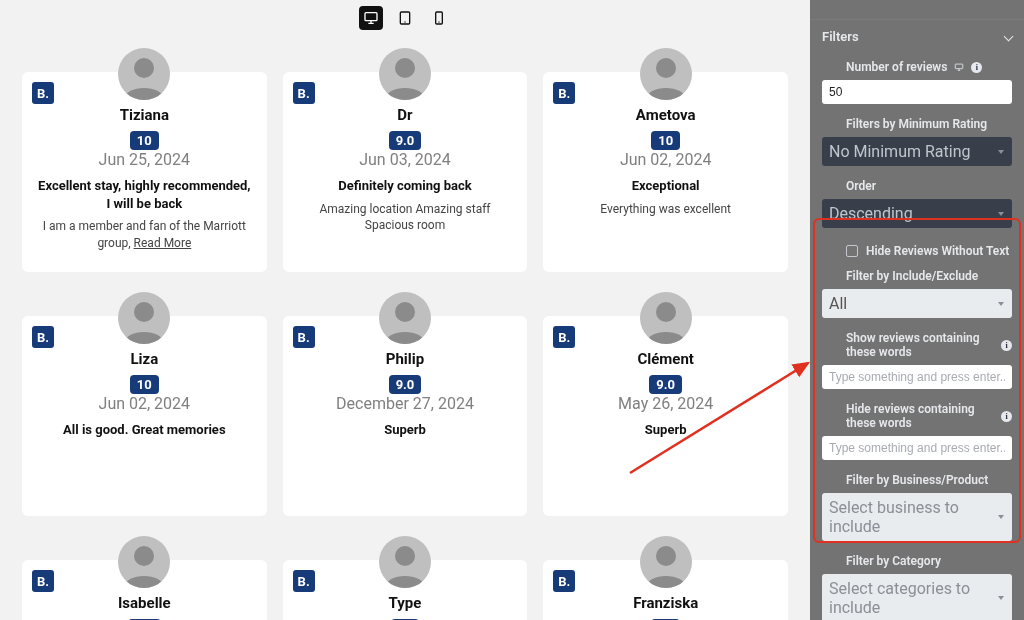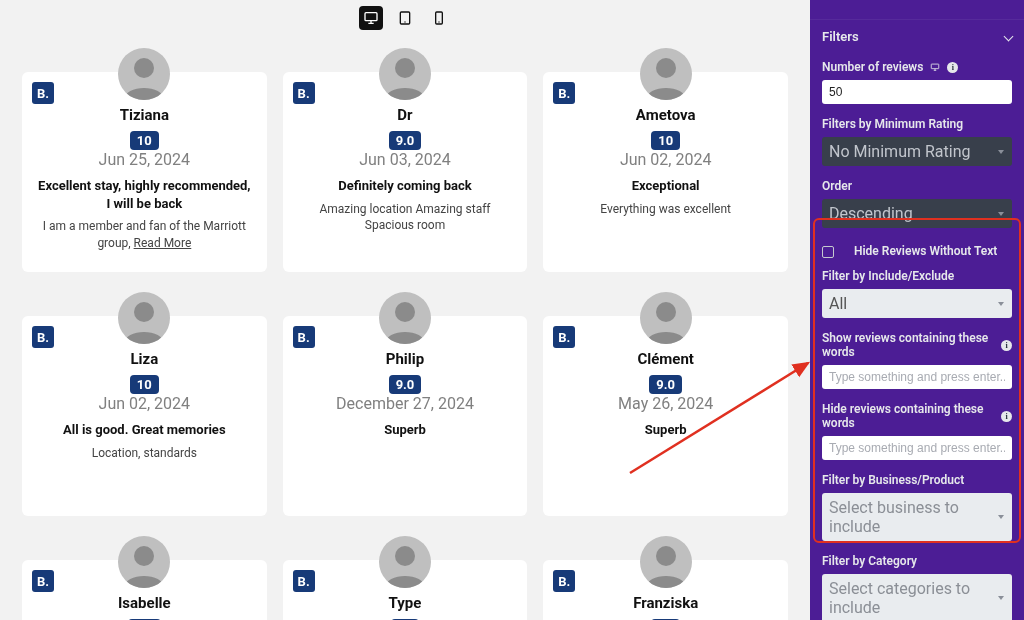--- a/index.html
+++ b/index.html
@@ -119,21 +119,21 @@
     cursor: pointer;
     color: #444;
   }
   
   .sidebar {
     position: absolute;
     right: 0;
     top: 0;
     width: 214px;
     height: 620px;
-    background: #4c1d95;
+    background: #737373;
     color: #e6e8eb;
     font-size: 12px;
     overflow: hidden;
   }
   .sb-row {
     padding: 9px 12px;
     display: flex;
     align-items: center;
     justify-content: space-between;
     border-top: 1px solid rgba(255,255,255,0.06);
@@ -143,20 +143,21 @@
     font-weight: 600;
     font-size: 13px;
   }
   .sb-label {
     padding: 7px 12px 4px 12px;
     font-weight: 600;
     color: #e6e8eb;
     display: flex;
     align-items: center;
     gap: 6px;
+    margin-left: 24px;
   }
   .sb-field {
     padding: 2px 12px 6px 12px;
   }
   .sb-input {
     width: 100%;
     background: #fff;
     border: none;
     border-radius: 3px;
     padding: 5px 7px;
@@ -281,21 +282,21 @@
           <svg viewBox="0 0 52 52">
             <circle cx="26" cy="20" r="10" fill="#8b8b8b"></circle>
             <path d="M6 52 C6 36 46 36 46 52 Z" fill="#8b8b8b"></path>
           </svg>
         </div><div class="name">Ametova</div><div class="score">10</div><div class="date">Jun 02, 2024</div><div class="title">Exceptional</div><div class="body">Everything was excellent</div></div>
       <div class="card" style="margin-top: 28px;"><div class="badge-b">B.</div><div class="avatar">
           <svg viewBox="0 0 52 52">
             <circle cx="26" cy="20" r="10" fill="#8b8b8b"></circle>
             <path d="M6 52 C6 36 46 36 46 52 Z" fill="#8b8b8b"></path>
           </svg>
-        </div><div class="name">Liza</div><div class="score">10</div><div class="date">Jun 02, 2024</div><div class="title">All is good. Great memories</div><div class="body">Location, standards</div></div>
+        </div><div class="name">Liza</div><div class="score">10</div><div class="date">Jun 02, 2024</div><div class="title">All is good. Great memories</div></div>
       <div class="card" style="margin-top: 28px;"><div class="badge-b">B.</div><div class="avatar">
           <svg viewBox="0 0 52 52">
             <circle cx="26" cy="20" r="10" fill="#8b8b8b"></circle>
             <path d="M6 52 C6 36 46 36 46 52 Z" fill="#8b8b8b"></path>
           </svg>
         </div><div class="name">Philip</div><div class="score">9.0</div><div class="date">December 27, 2024</div><div class="title">Superb</div></div>
       <div class="card" style="margin-top: 28px;"><div class="badge-b">B.</div><div class="avatar">
           <svg viewBox="0 0 52 52">
             <circle cx="26" cy="20" r="10" fill="#8b8b8b"></circle>
             <path d="M6 52 C6 36 46 36 46 52 Z" fill="#8b8b8b"></path>
@@ -355,21 +356,21 @@
 
   <div class="sb-label">
     <span>Order</span>
   </div>
   <div class="sb-field">
     <div class="sb-select-wrap">
       <div class="sb-select">Descending</div>
     </div>
   </div>
 
-  <div class="sb-label" style="gap:20px;padding-top:10px;align-items:flex-end;">
+  <div class="sb-label" style="gap:8px;padding-top:10px;">
     <span class="sb-checkbox"></span>
     <span>Hide Reviews Without Text</span>
   </div>
 
   <div class="sb-label">
     <span>Filter by Include/Exclude</span>
   </div>
   <div class="sb-field">
     <div class="sb-select-wrap">
       <div class="sb-select light" style="color:#555;">All</div>

